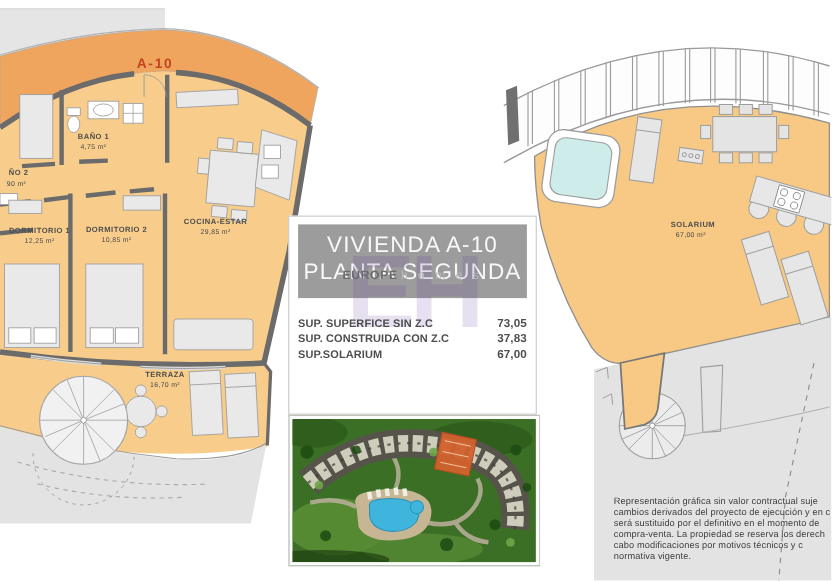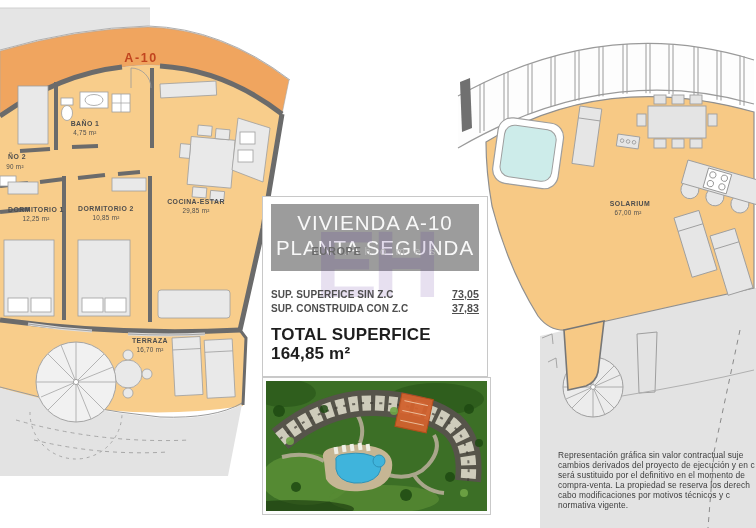--- a/index.html
+++ b/index.html
@@ -35,21 +35,21 @@
     letter-spacing:-5px;z-index:2;pointer-events:none;
   }
   .watermark{
     position:absolute;top:44px;left:0;right:0;text-align:center;z-index:4;white-space:nowrap;
   }
   .wm-bold{font-size:11px;font-weight:700;color:#6b6b6b;letter-spacing:.6px;}
   .wm-light{font-size:11px;font-weight:400;color:#b9b9b9;letter-spacing:3.2px;margin-left:3px;}
   .rows{margin-top:17px;position:relative;z-index:3;}
   .mrow{display:flex;justify-content:space-between;align-items:baseline;
     font-size:10px;font-weight:700;color:#4e4e4e;line-height:12.8px;letter-spacing:.1px;}
-  .mrow .val{font-size:10.6px;font-weight:700;text-decoration:underline;}
+  .mrow .val{font-size:10.6px;font-weight:700;}
   .total{margin-top:9px;position:relative;z-index:3;}
   .total div{font-size:17px;font-weight:700;color:#1e1e1e;line-height:19.5px;letter-spacing:.2px;}
 
   
   .photo{
     position:absolute;left:263px;top:378px;width:221px;height:130px;
     border:3px solid #fdfdfd;box-shadow:0 0 0 1px #c9c9c9;z-index:3;background:#3c6f26;
   }
 
   
@@ -264,24 +264,24 @@
   </div>
   <div class="rows">
     <div class="mrow">
       <span>SUP. SUPERFICE SIN Z.C</span>
       <span class="val">73,05</span>
     </div>
     <div class="mrow">
       <span>SUP. CONSTRUIDA CON Z.C</span>
       <span class="val">37,83</span>
     </div>
-  </div>
-  <div class="total">
-    <div>TOTAL SUPERFICE</div>
-    <div>164,85 m²</div>
+    <div class="mrow">
+      <span>SUP.SOLARIUM</span>
+      <span class="val">67,00</span>
+    </div>
   </div>
 </div>
 
 <div class="photo">
   <svg width="221" height="130" viewBox="0 0 221 130">
     <rect x="0" y="0" width="221" height="130" fill="#3c6f26"></rect>
     <ellipse cx="40" cy="98" rx="45" ry="26" fill="#5d9338" opacity="0.75"></ellipse>
     <ellipse cx="170" cy="18" rx="48" ry="16" fill="#2c5a1c" opacity="0.8"></ellipse>
     <ellipse cx="118" cy="118" rx="55" ry="14" fill="#568a33" opacity="0.8"></ellipse>
     <ellipse cx="18" cy="12" rx="32" ry="14" fill="#2c5a1c" opacity="0.8"></ellipse>

